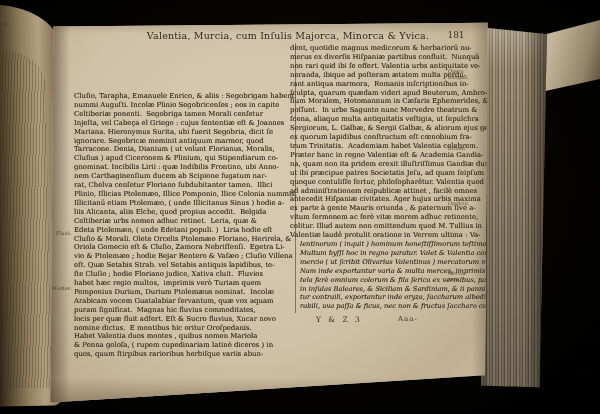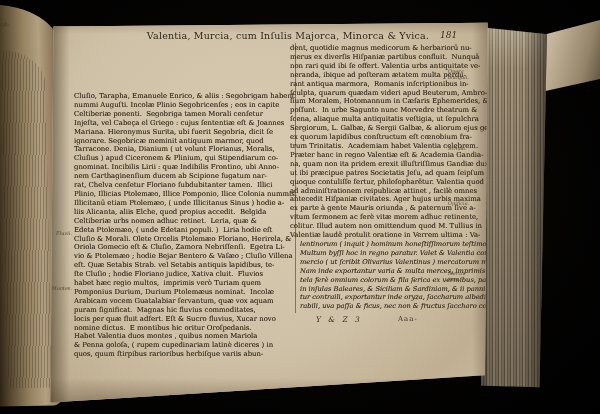--- a/index.html
+++ b/index.html
@@ -38,22 +38,22 @@
       linear-gradient(270deg, rgba(56,41,24,.30) 0px, rgba(56,41,24,0) 16px),
       linear-gradient(0deg, rgba(70,52,30,.38) 0px, rgba(70,52,30,0) 26px),
       linear-gradient(180deg, rgba(70,52,30,.22) 0px, rgba(70,52,30,0) 12px),
       radial-gradient(ellipse at 45% 38%, #d9ccb3 0%, #cfc1a7 55%, #c0af92 82%, #a8947311 100%),
       #ccbda2;
     clip-path:polygon(.8% 1.2%, 99.9% .2%, 99.3% 92.5%, .1% 99.6%);
     color:#342a1c;}
 
   .running-title{position:absolute;top:8px;left:40px;width:396px;text-align:center;
     font-size:9.5px;letter-spacing:.2px;color:#31271a;white-space:nowrap;}
-  .page-number{position:absolute;top:8px;left:390px;width:32px;text-align:left;
-    font-size:9px;color:#3a2f20;font-style:italic;}
+  .page-number{position:absolute;top:8px;left:390px;width:32px;text-align:center;
+    font-size:9px;color:#3a2f20;}
 
   .colrule{position:absolute;left:245px;top:21px;width:1px;height:270px;
     background:rgba(62,48,30,.55);}
 
   .coltext{position:absolute;font-size:6.9px;line-height:8.9px;white-space:pre;
     color:#372c1d;text-shadow:0 0 .4px rgba(52,42,28,.55);}
   .col-left{top:22px;left:24px;width:222px;margin-top:48px;}
   .col-right{top:22px;left:240px;width:182px;}
   .col-right-italic{top:218px;left:250px;width:182px;font-style:italic;font-size:6.7px;}
 
@@ -61,21 +61,21 @@
     color:#564730;white-space:pre-line;}
   .mnote.left{left:1px;width:21px;text-align:right;}
   .mnote.right{left:398px;width:36px;text-align:left;}
   .n-fluvii{top:209px;}
   .n-montes{top:264px;}
   .n-r1{top:47px;}
   .n-r2{top:124px;}
   .n-r3{top:179px;}
   .n-r4{top:249px;}
 
-  .signature{position:absolute;top:293px;left:266px;font-size:7.5px;letter-spacing:2.5px;color:#3a2f20;font-style:italic;}
+  .signature{position:absolute;top:293px;left:266px;font-size:7.5px;letter-spacing:2.5px;color:#3a2f20;}
   .catchword{position:absolute;top:293px;left:348px;font-size:7px;letter-spacing:1px;color:#3a2f20;}
 </style>
 </head>
 <body>
 
 <div class="stage">
 
   <div class="facing-page">
     <div class="streaks"></div>
     <span class="facing-frag">vica.</span>

